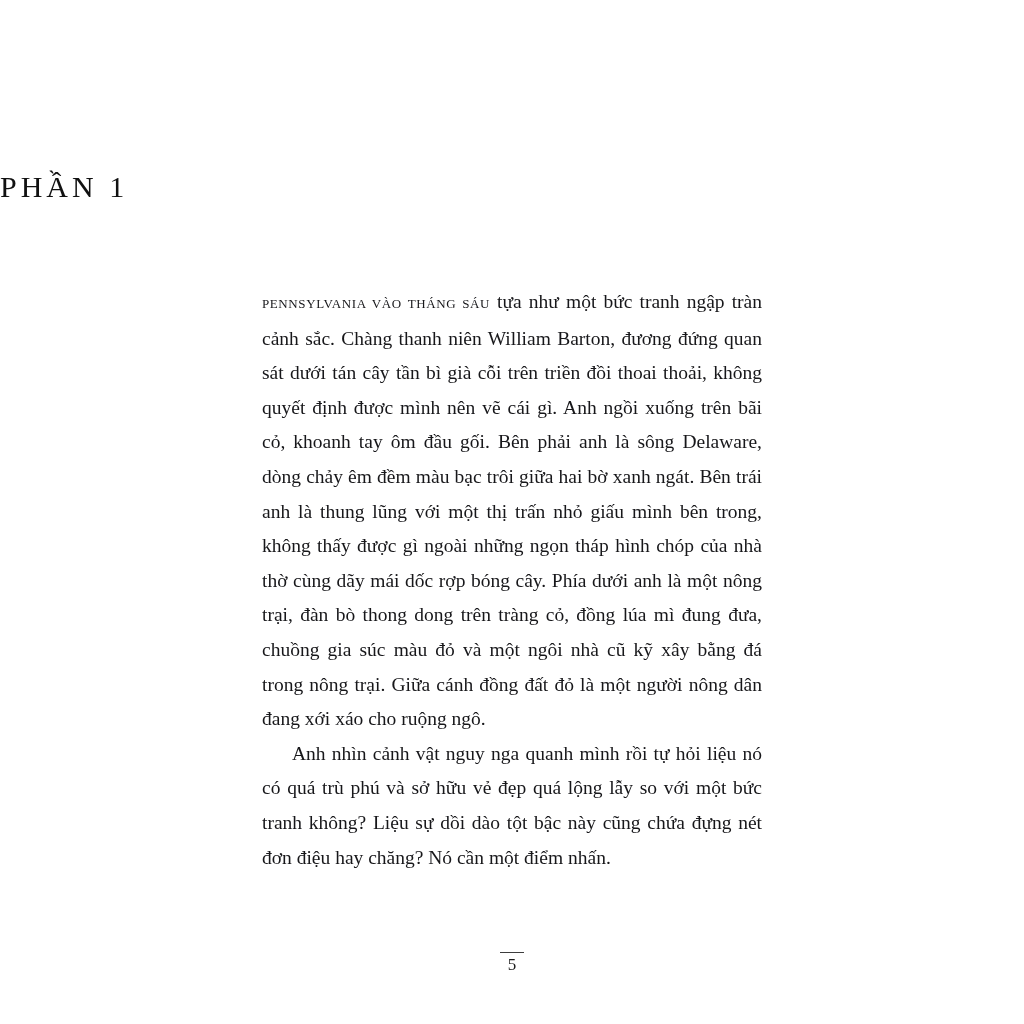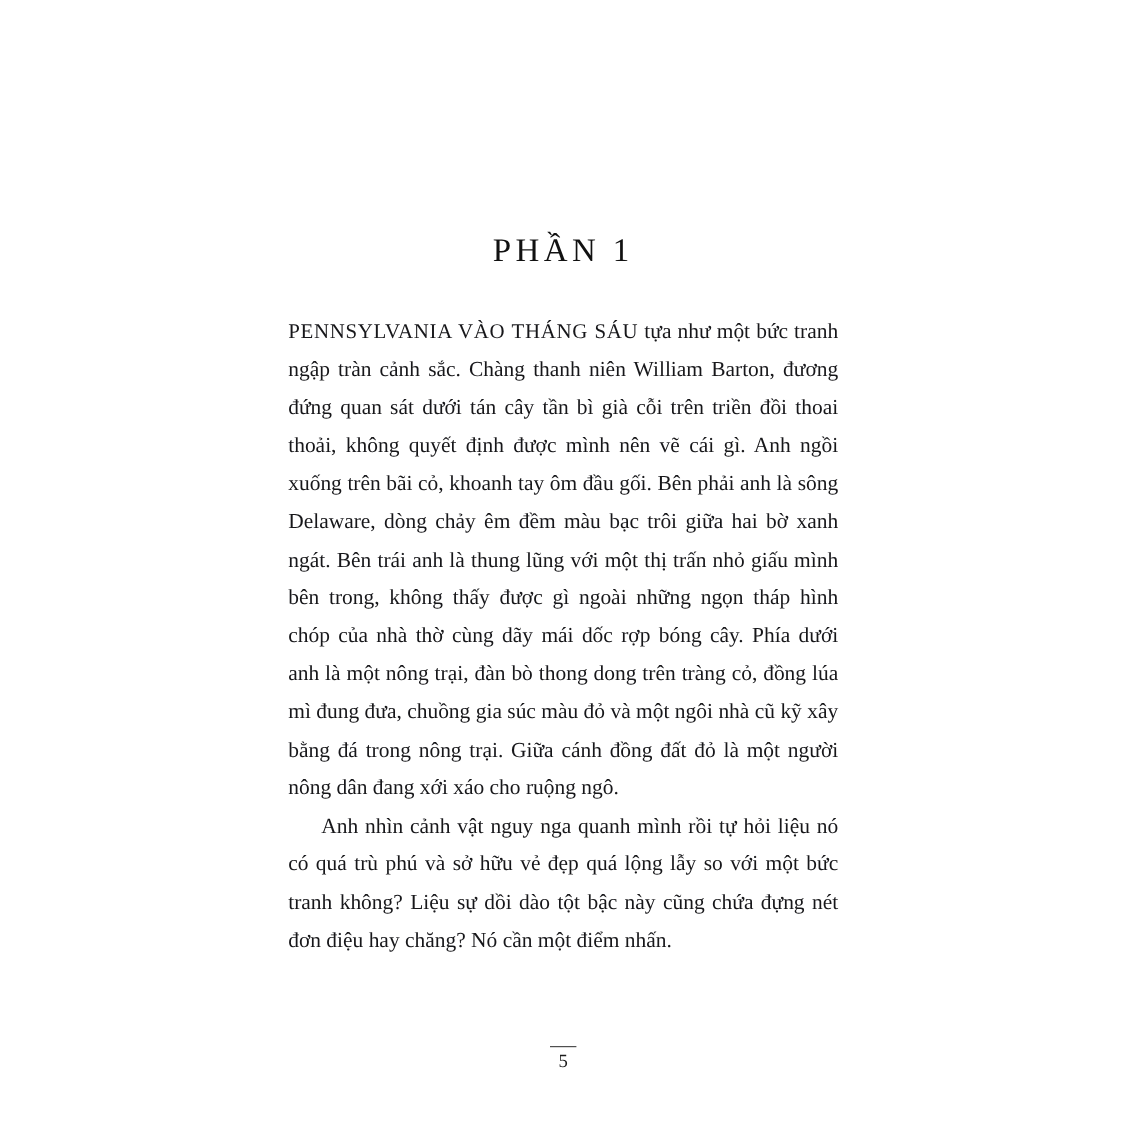--- a/index.html
+++ b/index.html
@@ -20,26 +20,25 @@
     width: 1024px;
     height: 1024px;
     box-sizing: border-box;
   }
 
   .part-title {
     position: absolute;
     top: 170px;
     left: 0;
     width: 1024px;
-    text-align: center;
+    text-align: left;
     font-size: 30px;
     letter-spacing: 4px;
     font-family: "Liberation Serif", serif;
     color: #111111;
-    margin-top: 41px;
   }
 
   .text-block {
     position: absolute;
     top: 285px;
     left: 262px;
     width: 500px;
     font-size: 19.5px;
     line-height: 34.6px;
     text-align: justify;
@@ -52,21 +51,21 @@
     text-indent: 30px;
   }
 
   .para.first {
     text-indent: 0;
   }
 
   .smallcaps {
     font-variant: small-caps;
     letter-spacing: 0.6px;
-    font-size: 19px;
+    font-size: 13px;
   }
 
   .footer {
     position: absolute;
     left: 0;
     width: 1024px;
     text-align: center;
   }
 
   .footer-rule {

